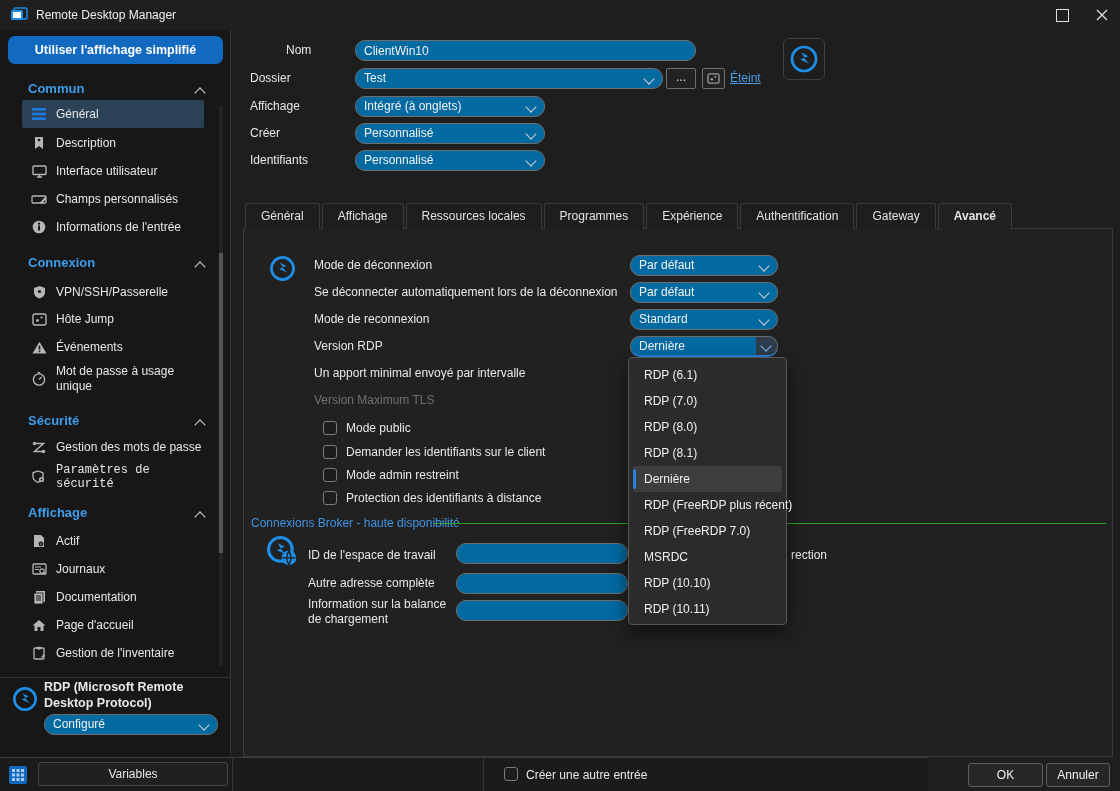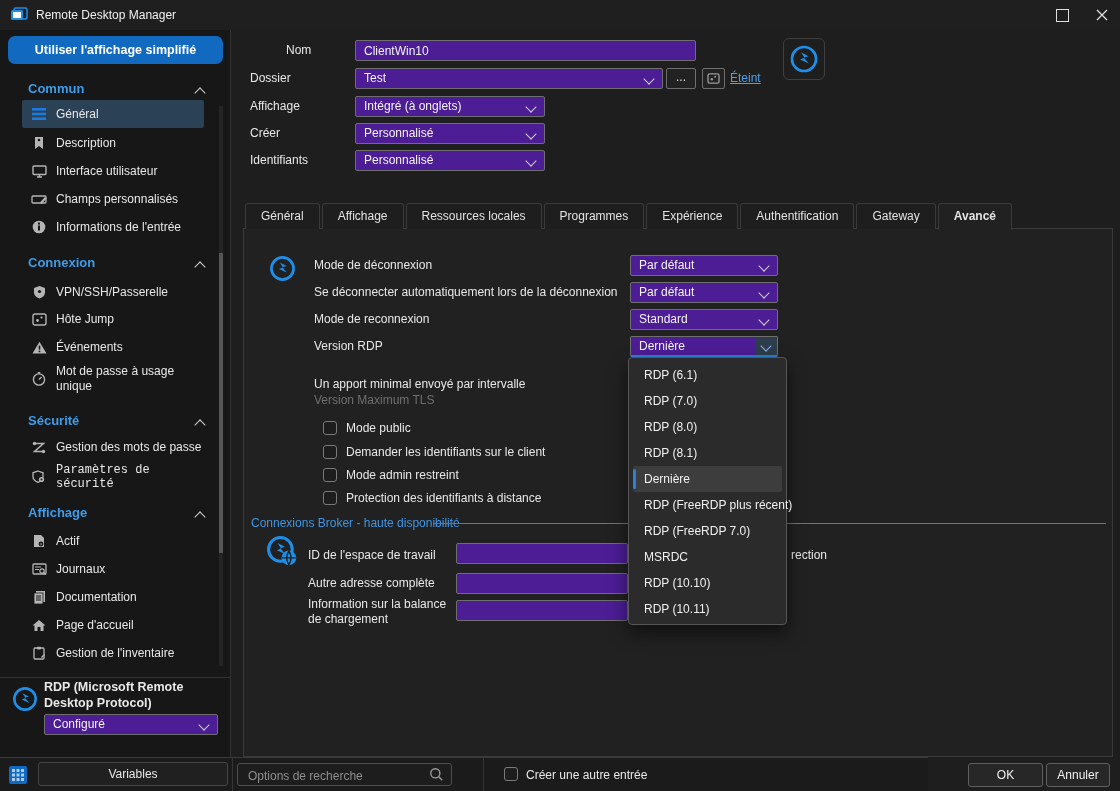--- a/index.html
+++ b/index.html
@@ -27,21 +27,21 @@
   .side-item.selected{background:#2b4156;}
   .side-item.two-line{height:40px;}
   .side-item.two-line .lbl{line-height:1.25;width:150px;}
   .sb-track{position:absolute;left:219px;top:76px;width:4px;height:560px;background:#242424;}
   .sb-thumb{position:absolute;left:219px;top:223px;width:4px;height:300px;background:#555;}
   .side-divider{position:absolute;left:0;top:647px;width:230px;height:1px;background:#333;}
   .proto-name{position:absolute;left:44px;top:650px;width:175px;font-weight:bold;line-height:1.25;font-size:12.5px;}
   .proto-select{position:absolute;left:44px;top:684px;width:174px;}
 
   
-  .tinput,.tselect{position:absolute;background:#4c1d95;border:1px solid #6e6e6e;border-radius:2px;height:21px;
+  .tinput,.tselect{position:absolute;background:#0369a1;border:1px solid #6e6e6e;border-radius:10px;height:21px;
                    line-height:19px;padding:0 8px;color:#f2f2f2;box-sizing:border-box;white-space:nowrap;overflow:hidden;}
   .tselect .chev{position:absolute;right:9px;top:6px;}
   .tinput input{background:transparent;border:none;outline:none;color:#f2f2f2;font:inherit;width:100%;height:100%;padding:0;}
 
   
   .flabel{position:absolute;height:15px;line-height:15px;}
   .mini-btn{position:absolute;height:21px;background:#222;border:1px solid #6e6e6e;border-radius:2px;box-sizing:border-box;
             text-align:center;color:#ddd;line-height:17px;}
   .link{color:#4f9fe8;text-decoration:underline;}
   .logo-btn{position:absolute;left:783px;top:38px;width:40px;height:40px;border:1px solid#3f3f3f;border-radius:6px;
@@ -390,21 +390,21 @@
     </div>
 
     <div class="plabel" style="left:70px;top:109px;">Version RDP</div>
     <div class="tselect psel combo-focus" style="top:107px;">
       <span>Dernière</span>
       <span class="chevbox">
           <span class="chev down"></span>
         </span>
     </div>
 
-    <div class="plabel" style="left:70px;top:136px;margin-top:11px;">Un apport minimal envoyé par intervalle</div>
+    <div class="plabel" style="left:70px;top:136px;">Un apport minimal envoyé par intervalle</div>
     <div class="plabel disabled" style="left:70px;top:163px;">Version Maximum TLS</div>
 
     <div class="cbox" style="left:79px;top:192px;"></div>
     <div class="plabel" style="left:102px;top:191px;">Mode public</div>
     <div class="cbox" style="left:79px;top:216px;"></div>
     <div class="plabel" style="left:102px;top:215px;">Demander les identifiants sur le client</div>
     <div class="cbox" style="left:79px;top:239px;"></div>
     <div class="plabel" style="left:102px;top:238px;">Mode admin restreint</div>
     <div class="cbox" style="left:79px;top:262px;"></div>
     <div class="plabel" style="left:102px;top:261px;">Protection des identifiants à distance</div>
@@ -468,29 +468,20 @@
             <rect x="12" y="7.5" width="3" height="3"></rect>
           <rect x="3" y="12" width="3" height="3"></rect>
             <rect x="7.5" y="12" width="3" height="3"></rect>
             <rect x="12" y="12" width="3" height="3"></rect>
         </g>
       </svg>
     </div>
     <div class="variables-btn">Variables</div>
     <div class="vdiv" style="left:232px;"></div>
 
-    <div class="search-box">
-      <input type="text" placeholder="Options de recherche" style="">
-      <span class="search-ic">
-        <svg width="15" height="15" viewBox="0 0 15 15">
-            <circle cx="6.3" cy="6.3" r="4.6" fill="none" stroke="#9a9a9a" stroke-width="1.4"></circle>
-            <path d="M9.8 9.8l3.4 3.4" stroke="#9a9a9a" stroke-width="1.4"></path>
-          </svg>
-      </span>
-    </div>
     <div class="vdiv" style="left:483px;"></div>
 
     <div class="cbox" style="left:504px;top:9px;"></div>
     <div class="abs" style="left:526px;top:10px;">Créer une autre entrée</div>
 
     <div class="btn" style="left:968px;width:75px;">OK</div>
     <div class="btn" style="left:1046px;width:64px;">Annuler</div>
   </div>
 
 </div>

